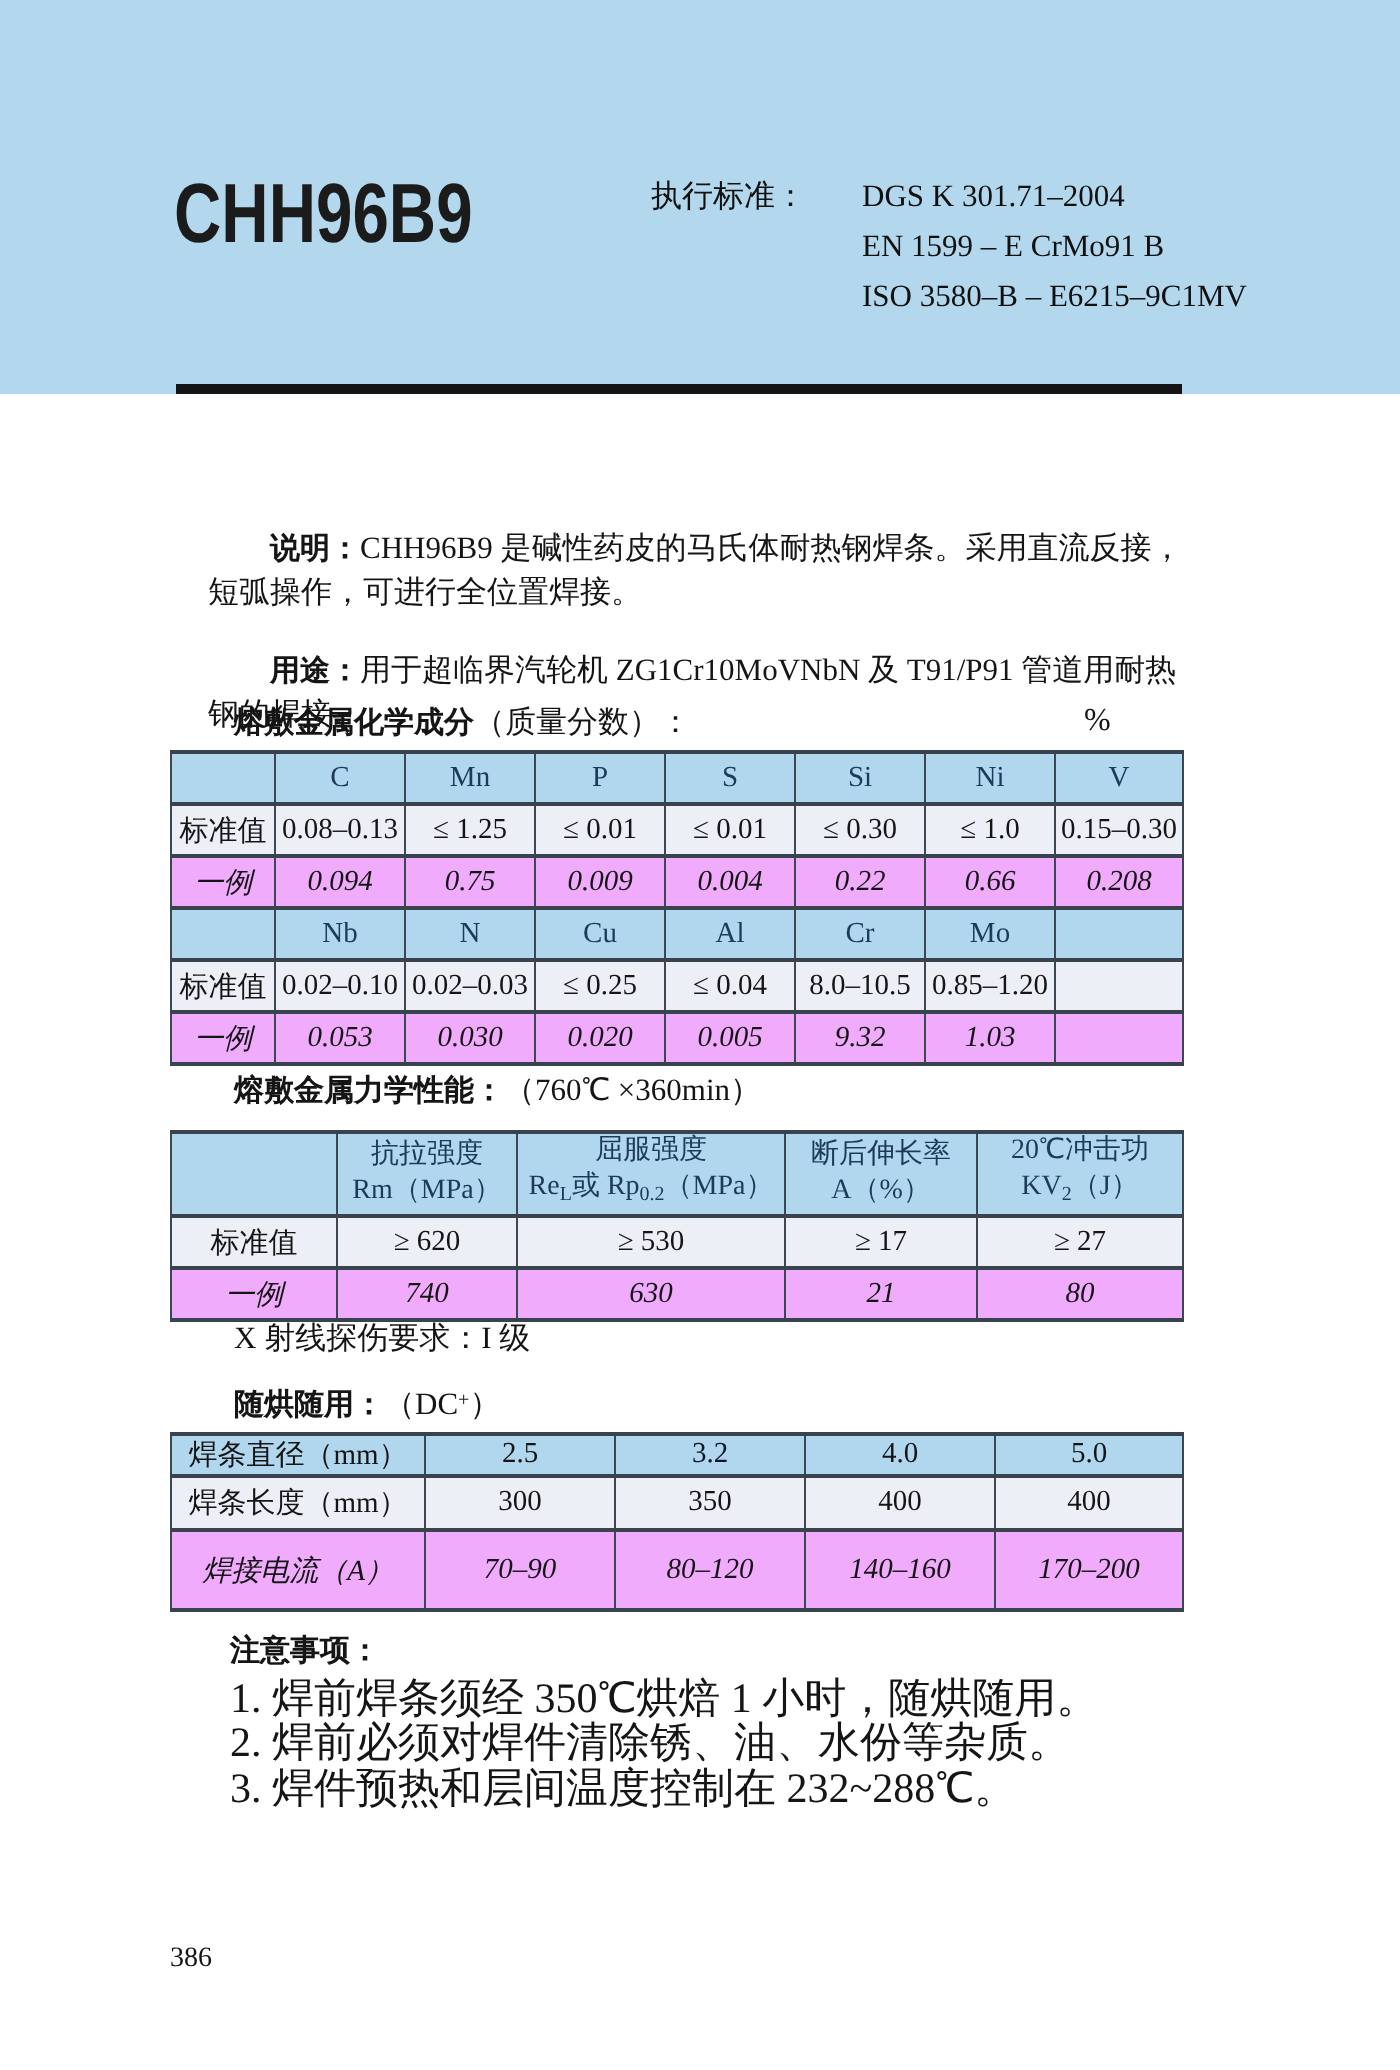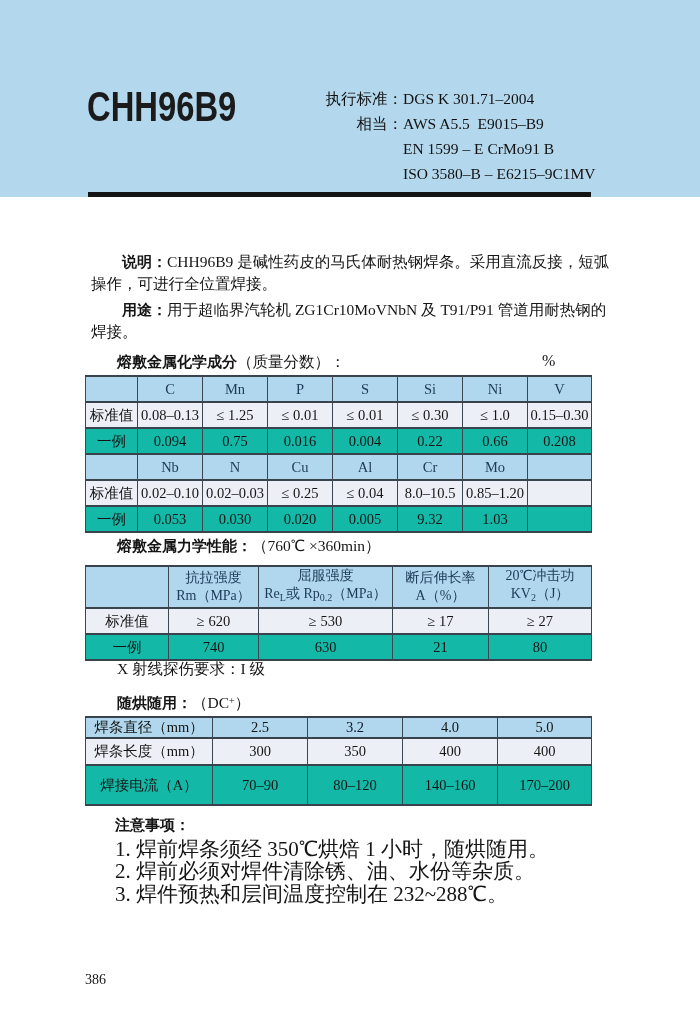--- a/index.html
+++ b/index.html
@@ -12,48 +12,48 @@
     position:absolute; left:0; top:0; width:700px; height:197px;
     background:#b3d8ee;
   }
   .brand-title {
     position:absolute; left:87px; top:83px;
     font-family:"Liberation Sans", sans-serif; font-weight:bold;
     font-size:42px; color:#1b1b1b; letter-spacing:0px;
     transform:scaleX(0.78); transform-origin:left top; white-space:nowrap;
   }
   .standards { position:absolute; left:295px; top:86px; font-size:15.5px; color:#111; }
-  .standards .srow { display:flex; line-height:25px; }
+  .standards .srow { display:flex; line-height:25px;gap:28px; }
   .standards .lbl { width:108px; text-align:right; white-space:pre; }
   .standards .val { white-space:pre; }
   .header-rule {
     position:absolute; left:88px; top:192px; width:503px; height:5px;
     background:#141414;
   }
   .intro {
     position:absolute; left:88px; top:248px; width:530px;
     font-size:15.5px; line-height:22.4px;
   }
-  .intro p { margin:3px; text-indent:31px; }
+  .intro p { margin:16px; text-indent:31px; }
   .label-bold { font-family:"Liberation Sans", sans-serif; font-weight:bold; font-size:15px; }
   .sec-head { position:absolute; left:117px; font-size:15.5px; line-height:20px; white-space:nowrap; }
   .sec-head .head-main { font-family:"Liberation Sans", sans-serif; font-weight:bold; font-size:15px; }
   .unit-pct { position:absolute; left:542px; top:352px; font-size:16px; }
   table.data {
     position:absolute; border-collapse:collapse; table-layout:fixed;
     font-size:14.5px; text-align:center;
   }
   table.data td {
     border-left:1px solid #3d4752; border-right:1px solid #3d4752;
     border-top:2px solid #39434e; border-bottom:2px solid #39434e;
     padding:0 2px; overflow:hidden;
   }
   td.c-head { background:#b0d7ed; color:#1d3a58; }
   td.c-std  { background:#edeff7; }
-  td.c-ex   { background:#14b8a6; }
+  td.c-ex   { background:#f0abfc;font-style:italic; }
   .mech-h { line-height:18px; font-size:14px; }
   sub { font-size:10px; vertical-align:-3px; }
   sup { font-size:10px; vertical-align:4px; }
   .xray-note { position:absolute; left:117px; top:659px; font-size:15.5px; }
   .notes-title { position:absolute; left:115px; top:816px; }
   .notes-list { position:absolute; left:115px; top:838px; font-size:21px; line-height:22.3px; }
   .page-number { position:absolute; left:85px; top:972px; font-size:14px; }
 </style>
 </head>
 <body>
@@ -63,24 +63,20 @@
   <div class="header-band"></div>
 
   <div class="brand-title">CHH96B9</div>
 
   <div class="standards">
     <div class="srow">
       <span class="lbl">执行标准：</span>
       <span class="val">DGS K 301.71–2004</span>
     </div>
     <div class="srow">
-      <span class="lbl">相当：</span>
-      <span class="val">AWS A5.5  E9015–B9</span>
-    </div>
-    <div class="srow">
       <span class="lbl"></span>
       <span class="val">EN 1599 – E CrMo91 B</span>
     </div>
     <div class="srow">
       <span class="lbl"></span>
       <span class="val">ISO 3580–B – E6215–9C1MV</span>
     </div>
   </div>
 
   <div class="header-rule"></div>
@@ -124,21 +120,21 @@
       <td class="c-std">≤ 0.01</td>
       <td class="c-std">≤ 0.01</td>
       <td class="c-std">≤ 0.30</td>
       <td class="c-std">≤ 1.0</td>
       <td class="c-std">0.15–0.30</td>
     </tr>
     <tr style="height:26px">
       <td class="c-ex">一例</td>
       <td class="c-ex">0.094</td>
       <td class="c-ex">0.75</td>
-      <td class="c-ex">0.016</td>
+      <td class="c-ex">0.009</td>
       <td class="c-ex">0.004</td>
       <td class="c-ex">0.22</td>
       <td class="c-ex">0.66</td>
       <td class="c-ex">0.208</td>
     </tr>
     <tr style="height:26px">
       <td class="c-head"></td>
       <td class="c-head">Nb</td>
       <td class="c-head">N</td>
       <td class="c-head">Cu</td>

